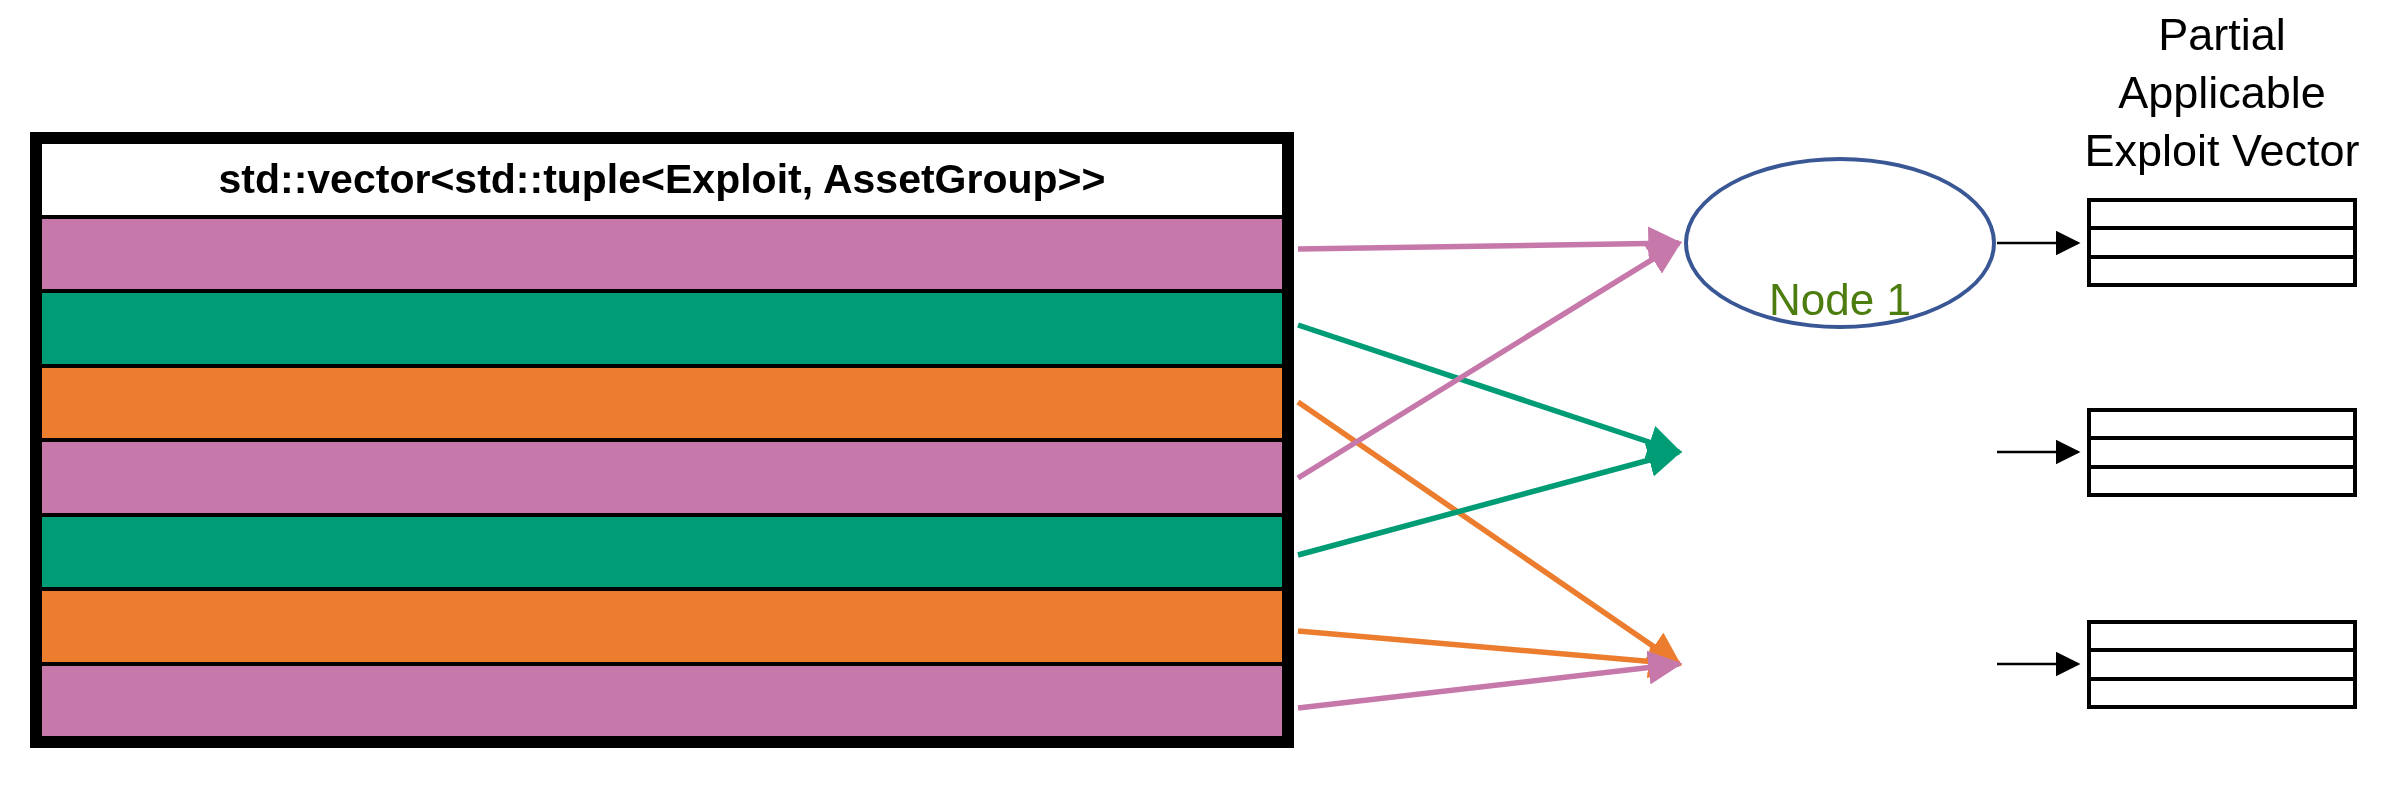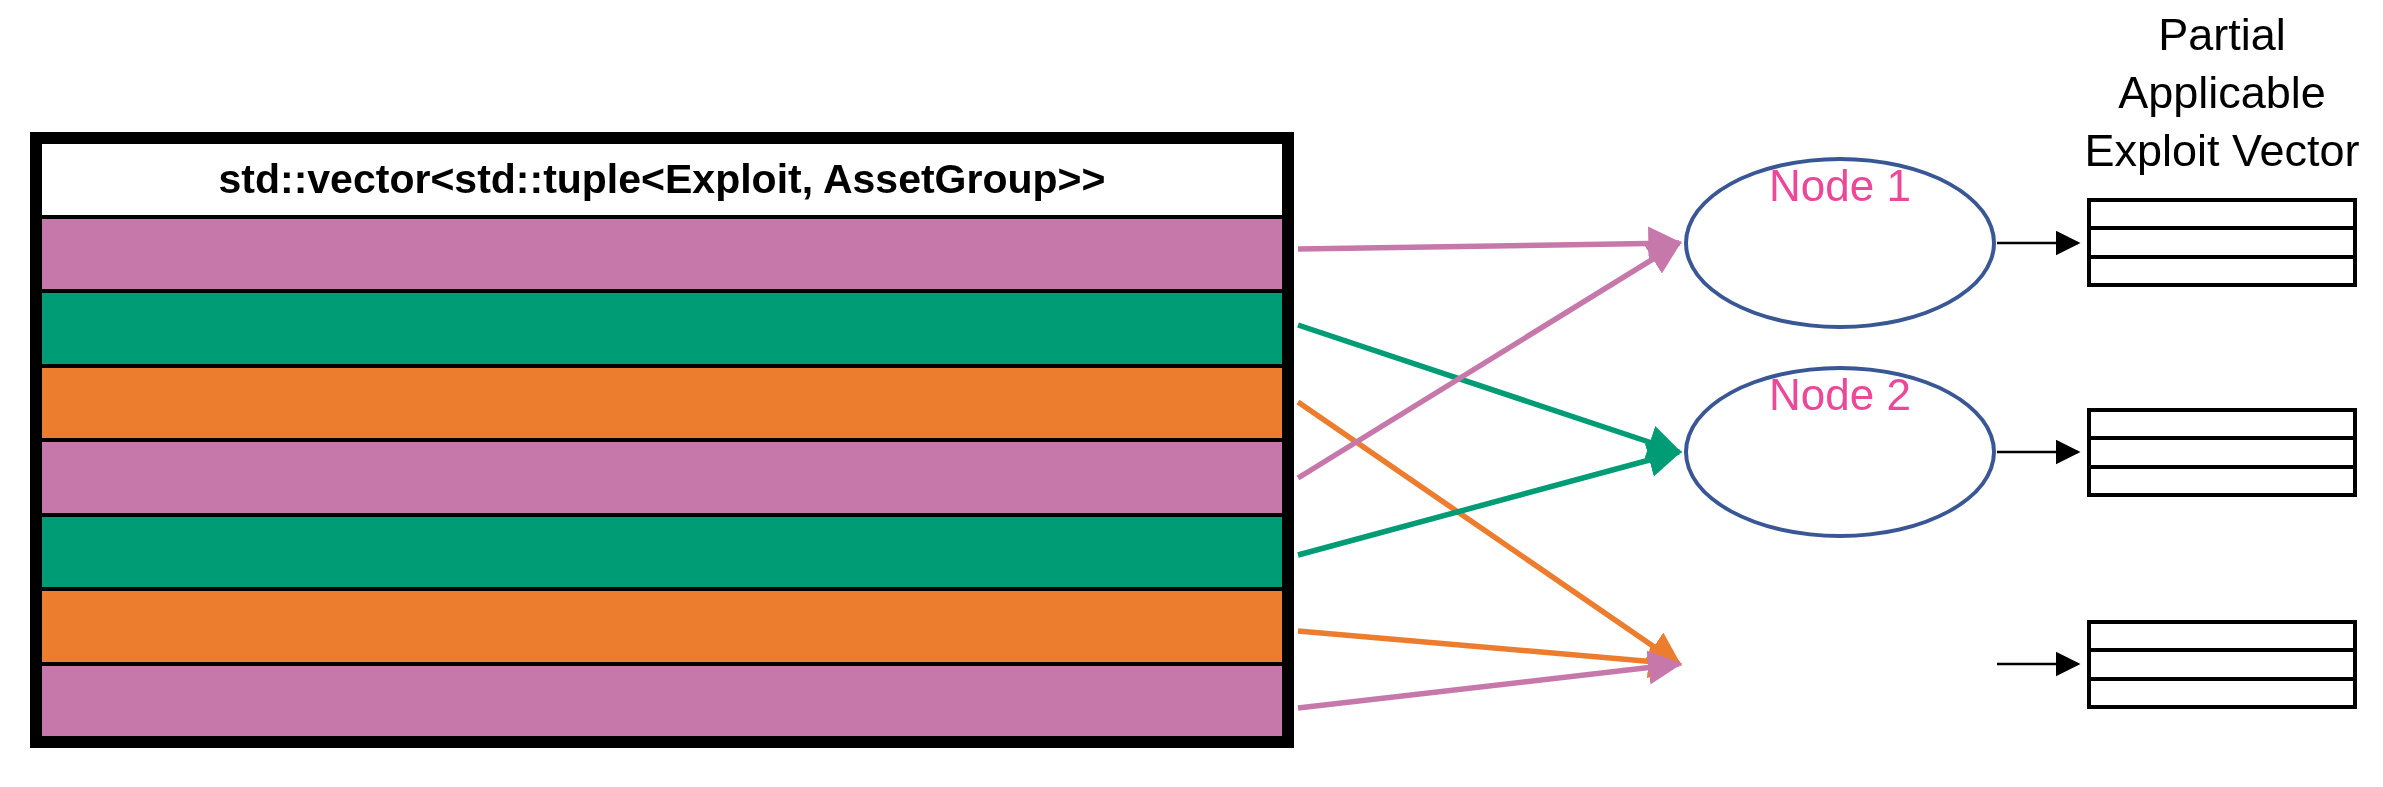--- a/index.html
+++ b/index.html
@@ -32,22 +32,22 @@
   .vt-row { flex: 1; }
 
   
   .node {
     position: absolute; left: 1684px;
     width: 312px; height: 172px;
     background: #ffffff;
     border: 4px solid #3A5795;
     border-radius: 50%;
     box-sizing: border-box;
-    display: flex; align-items: flex-start; justify-content: center;
-    font-size: 44px; color: #ec4899;
+    display: flex; align-items: flex-end; justify-content: center;
+    font-size: 44px; color: #4d7c0f;
     white-space: nowrap;
   }
   .node sub { font-size: 0.62em; line-height: 0; }
   #node-0 { top: 157px; }
   #node-1 { top: 366px; }
   #node-2 { top: 578px; }
 
   
   .pav-table {
     position: absolute; left: 2087px;
@@ -111,24 +111,20 @@
       <div class="vt-row" style="background: rgb(199, 120, 170);"></div>
       <div class="vt-row" style="background: rgb(0, 156, 118);"></div>
       <div class="vt-row" style="background: rgb(236, 125, 47);"></div>
       <div class="vt-row" style="background: rgb(199, 120, 170);"></div>
     </div>
 
   <div class="node" id="node-0" style="border-color: rgb(58, 87, 149);">
     <span>Node 1</span>
       <sub></sub>
   </div>
-  <div class="node" id="node-1" style="border-color: rgb(58, 87, 149);">
-    <span>Node 2</span>
-      <sub></sub>
-  </div>
 
   <div class="pav-label">
     <div>Partial</div>
     <div>Applicable</div>
     <div>Exploit Vector</div>
   </div>
 
   <div class="pav-table" id="pav-0">
       <div class="pav-row"></div>
       <div class="pav-row"></div>

